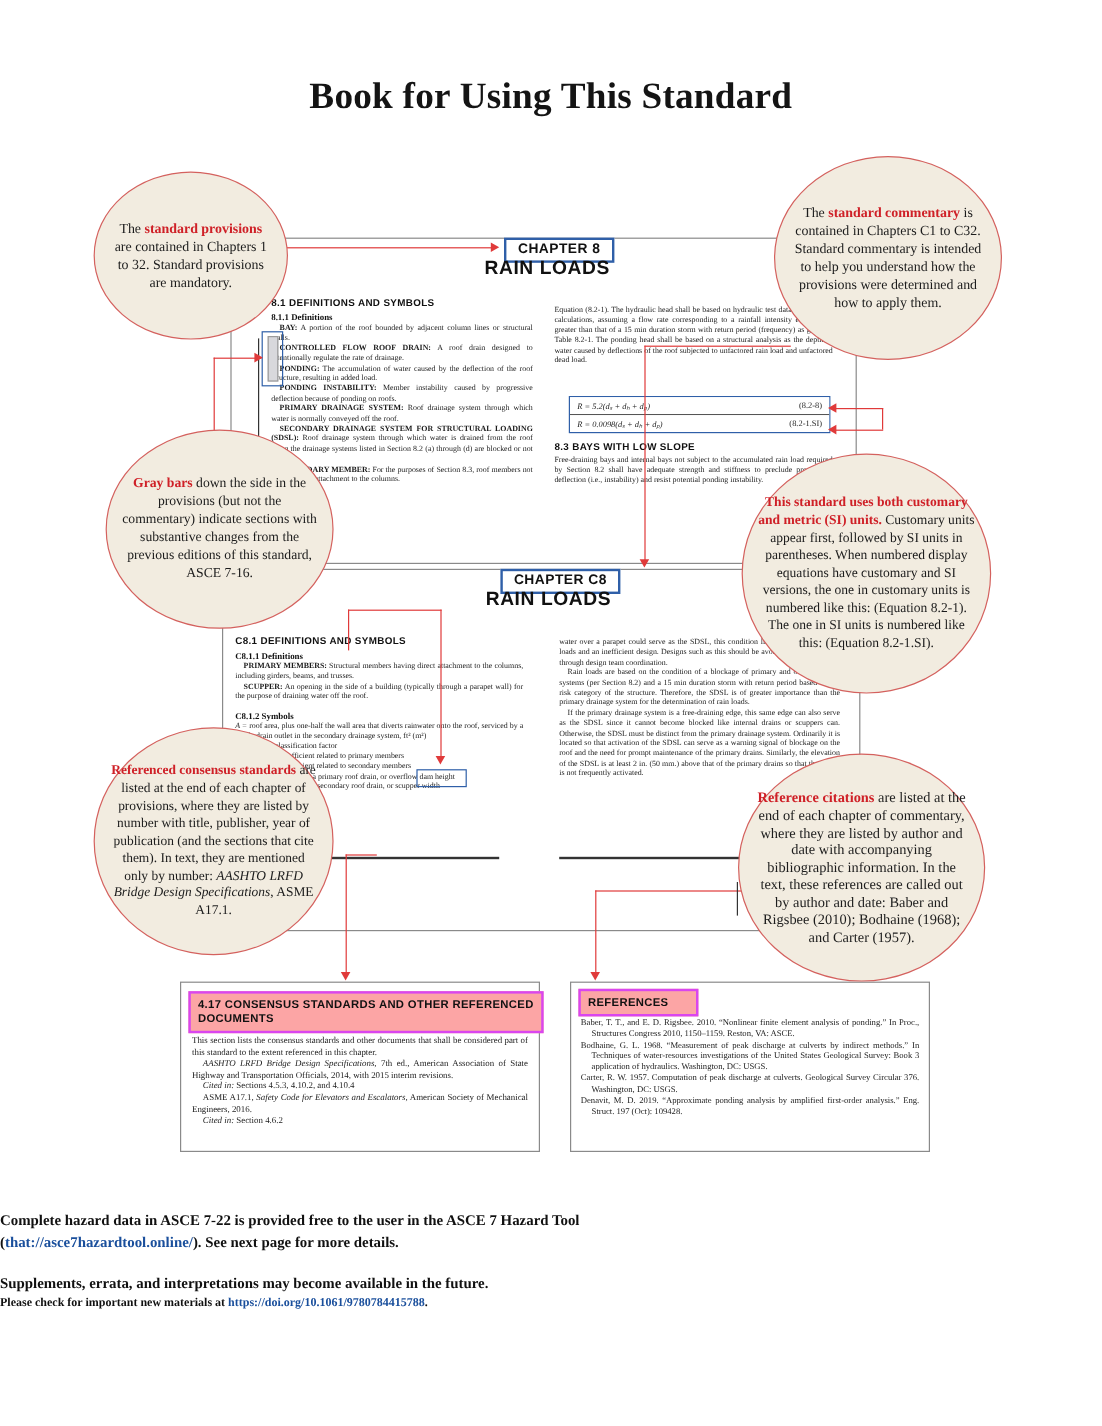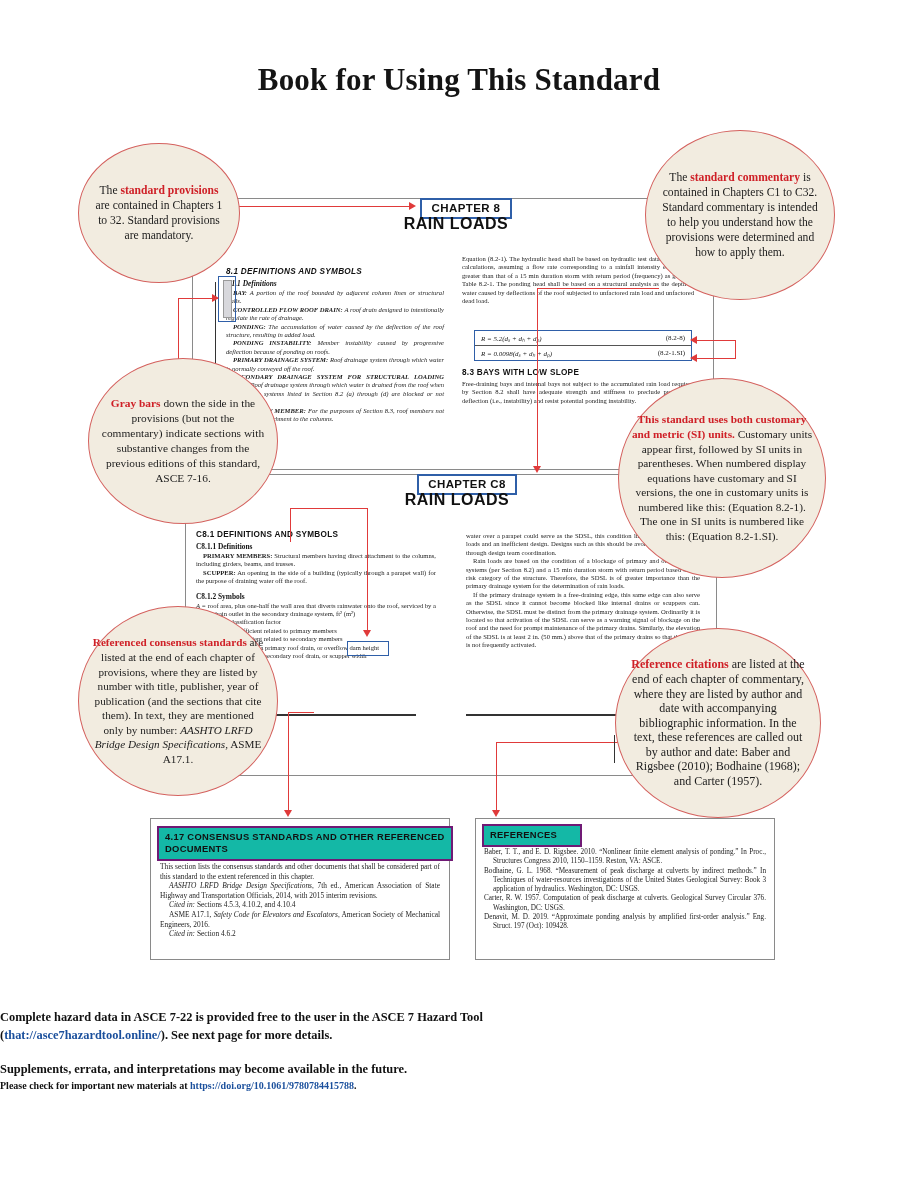--- a/index.html
+++ b/index.html
@@ -60,21 +60,21 @@
     font-family:"Liberation Serif", serif;font-size:7px;
     padding:2.5px 6px;background:#fff;
   }
   .eq-row:last-child{border-bottom:none;}
   .eq-row .lhs{font-style:italic;}
   .eq-row .num{font-style:normal;}
   .unit-box{position:absolute;border:1.6px solid #2f5fa8;}
 
   
   .sec-title-box{
-    position:absolute;border:2px solid #701a75;background:#14b8a6;
+    position:absolute;border:2px solid #d946ef;background:#fca5a5;
     font-family:"Liberation Sans", sans-serif;font-weight:bold;
     font-size:9.4px;letter-spacing:0.3px;color:#111;
     padding:3px 6px 4px 6px;line-height:12px;
   }
   .ref-list{
     font-family:"Liberation Serif", serif;font-size:7.2px;line-height:9.3px;
     text-align:justify;color:#1c1c1c;
   }
   .ref-list p{margin:0 0 0 0;padding-left:9px;text-indent:-9px;}
   .std-body{
@@ -122,21 +122,21 @@
 <div class="page">
 
   <div id="page-title">Book for Using This Standard</div>
 
   <div class="sheet" style="left:192px;top:198px;width:520px;height:270px;">
   </div>
 
   <div class="chapter-tag" style="left:420px;top:198px;width:72px;">CHAPTER 8</div>
   <div class="chapter-sub" style="left:396px;top:215px;width:120px;">RAIN LOADS</div>
 
-  <div style="position:absolute;left:226px;top:267px;width:218px;font-style:italic;">
+  <div style="position:absolute;left:226px;top:248px;width:218px;">
     <div class="sec-head">8.1   DEFINITIONS AND SYMBOLS</div>
     <div class="sub-head">8.1.1  Definitions</div>
     <div class="body-col">
       <p><b>BAY:</b><span> A portion of the roof bounded by adjacent column lines or structural walls.</span></p>
       <p><b>CONTROLLED FLOW ROOF DRAIN:</b><span> A roof drain designed to intentionally regulate the rate of drainage.</span></p>
       <p><b>PONDING:</b><span> The accumulation of water caused by the deflection of the roof structure, resulting in added load.</span></p>
       <p><b>PONDING INSTABILITY:</b><span> Member instability caused by progressive deflection because of ponding on roofs.</span></p>
       <p><b>PRIMARY DRAINAGE SYSTEM:</b><span> Roof drainage system through which water is normally conveyed off the roof.</span></p>
       <p><b>SECONDARY DRAINAGE SYSTEM FOR STRUCTURAL LOADING (SDSL):</b><span> Roof drainage system through which water is drained from the roof when the drainage systems listed in Section 8.2 (a) through (d) are blocked or not working.</span></p>
       <p><b>SECONDARY MEMBER:</b><span> For the purposes of Section 8.3, roof members not having direct attachment to the columns.</span></p>

